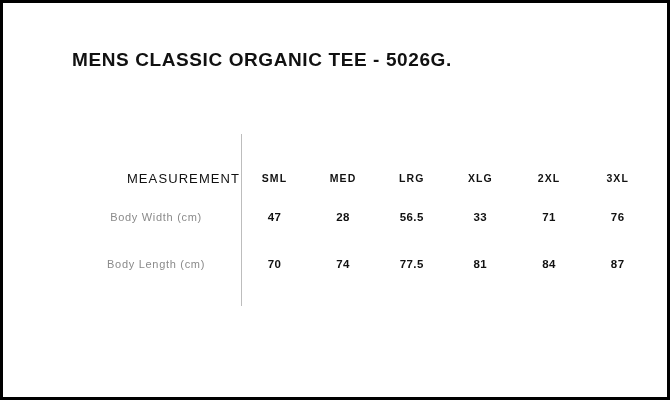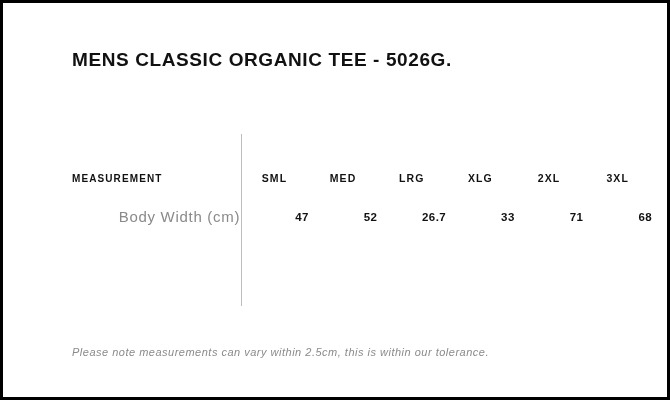--- a/index.html
+++ b/index.html
@@ -56,49 +56,49 @@
     border-collapse: collapse;
     table-layout: fixed;
   }
   table.size-table th,
   table.size-table td {
     padding: 0;
     border: none;
   }
   th.col-measure {
     width: 168px;
-    text-align: left;
-    font-size: 10px;
-    font-weight: bold;
+    text-align: right;
+    font-size: 13px;
+    font-weight: normal;
     letter-spacing: 1.1px;
     color: #111111;
     height: 30px;
     vertical-align: middle;
   }
   th.col-size {
     width: 68.6px;
     text-align: center;
     font-size: 10.5px;
     font-weight: bold;
     letter-spacing: 1.1px;
     color: #111111;
     height: 30px;
     vertical-align: middle;
   }
   td.row-label {
-    text-align: right;
-    font-size: 15px;
+    text-align: center;
+    font-size: 11px;
     font-weight: normal;
     letter-spacing: 0.7px;
     color: #8a8a8a;
     height: 47px;
     vertical-align: middle;
   }
   td.cell-val {
-    text-align: right;
+    text-align: center;
     font-size: 11.5px;
     font-weight: bold;
     letter-spacing: 0.4px;
     color: #111111;
     height: 47px;
     vertical-align: middle;
   }
   .note {
     position: absolute;
     left: 42px;
@@ -129,25 +129,33 @@
           <th class="col-size">LRG</th>
           <th class="col-size">XLG</th>
           <th class="col-size">2XL</th>
           <th class="col-size">3XL</th>
         </tr>
       </thead>
       <tbody>
         <tr>
           <td class="row-label">Body Width (cm)</td>
           <td class="cell-val">47</td>
-          <td class="cell-val">52</td>
-          <td class="cell-val">26.7</td>
+          <td class="cell-val">28</td>
+          <td class="cell-val">56.5</td>
           <td class="cell-val">33</td>
           <td class="cell-val">71</td>
-          <td class="cell-val">68</td>
+          <td class="cell-val">76</td>
+        </tr>
+        <tr>
+          <td class="row-label">Body Length (cm)</td>
+          <td class="cell-val">70</td>
+          <td class="cell-val">74</td>
+          <td class="cell-val">77.5</td>
+          <td class="cell-val">81</td>
+          <td class="cell-val">84</td>
+          <td class="cell-val">87</td>
         </tr>
       </tbody>
     </table>
 
-    <div class="note">Please note measurements can vary within 2.5cm, this is within our tolerance.</div>
 
   </div>
 </div>
 
 </body></html>

